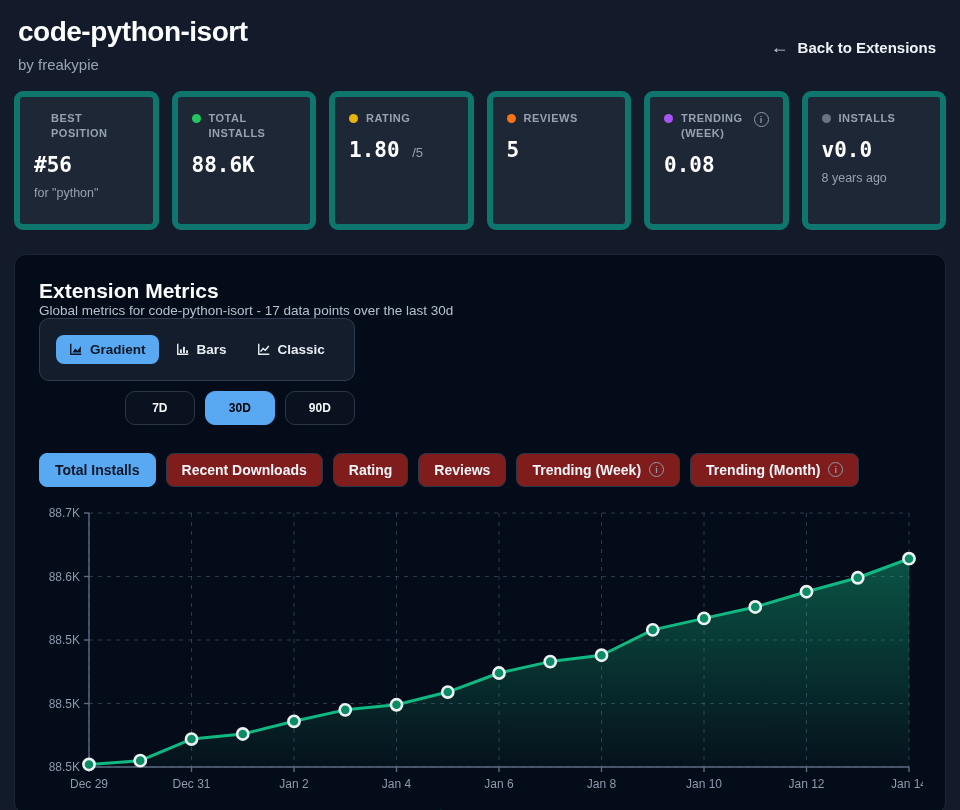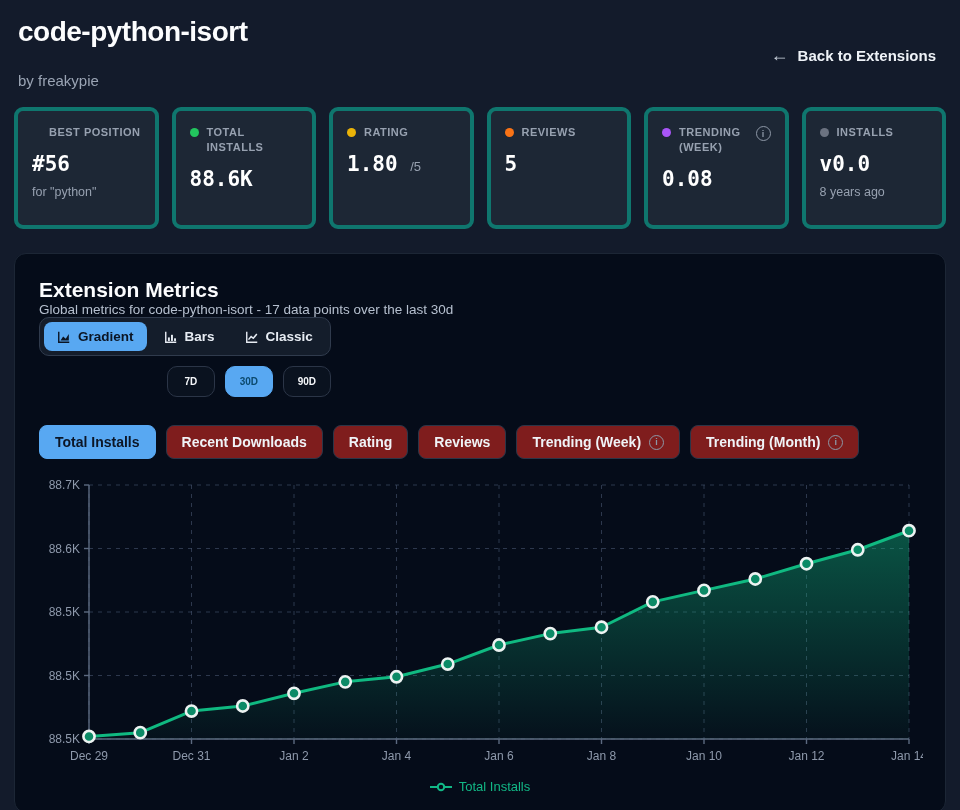--- a/index.html
+++ b/index.html
@@ -7,29 +7,29 @@
   body {
     background:#131b2b;
     font-family:"Liberation Sans", sans-serif;
     color:#f2f5f9;
   }
   .page { width:960px; height:810px; padding:16px 14px 0; overflow:hidden; }
 
   
   .hdr { display:flex; justify-content:space-between; align-items:center; padding:0 4px; }
   .hdr h1 { font-size:28px; font-weight:700; letter-spacing:-0.5px; color:#fcfdfe; }
-  .hdr .author { font-size:15px; color:#9aa4b4; margin-top:24px; }
+  .hdr .author { font-size:15px; color:#9aa4b4; margin-top:8px; }
   .hdr .extid { font-size:13px; color:#8e98a8; margin-top:8px; }
   .back-link { display:flex; align-items:center; gap:9px; font-size:15px; font-weight:700; color:#eef2f7; cursor:pointer; margin-top:6px; margin-right:6px; }
   .back-link .arrow { font-size:18px; font-weight:400; color:#c8d0db; }
 
   
   .stat-row { display:flex; gap:13px; margin-top:18px; }
   .stat-card {
-    flex:1; background:#1d2735; border:4px solid #0f766e; border-radius:9px;
+    flex:1; background:#1d2735; border:6px solid #0f766e; border-radius:9px;
     padding:14px 14px 24px; min-height:122px; position:relative;
   }
   .stat-head { display:flex; align-items:flex-start; gap:8px; }
   .dot { width:9px; height:9px; border-radius:50%; margin-top:3px; flex:none; }
   .stat-label { font-size:11px; font-weight:700; letter-spacing:0.5px; color:#97a1b0; line-height:1.35; }
   .stat-value { font-family:"DejaVu Sans Mono", monospace; font-size:21px; font-weight:700; color:#ffffff; margin-top:12px; }
   .stat-suffix { font-family:"Liberation Sans", sans-serif; font-size:13px; font-weight:400; color:#97a1b0; }
   .stat-sub { font-size:12.5px; color:#97a1b0; margin-top:9px; }
   .info-icon {
     width:15px; height:15px; border:1.3px solid #8d97a6; border-radius:50%;
@@ -41,33 +41,33 @@
   
   .panel {
     margin-top:24px; background:#050c19; border:1px solid #1c2635; border-radius:12px;
     padding:24px; height:560px;
   }
   .panel-head { display:flex; justify-content:space-between; align-items:flex-start;flex-direction:column; }
   .panel-title { font-size:21px; font-weight:700; color:#fbfcfe; }
   .panel-sub { font-size:13.5px; color:#b6c0cf; }
   .controls { display:flex; flex-direction:column; align-items:flex-end; gap:10px; }
   .style-toggle {
-    display:flex; gap:4px; background:#141d2b; border:1px solid #303b4d; border-radius:10px; padding:4px;
+    display:flex; gap:4px; background:#141d2b; border:1px solid #303b4d; border-radius:10px; padding:16px;
   }
   .style-btn {
     display:flex; align-items:center; gap:7px; padding:7px 13px; border-radius:8px;
     font-size:13.5px; font-weight:700; color:#e7ecf3; cursor:pointer; background:transparent; border:none;
   }
   .style-btn.active { background:#58a8f2; color:#0b1524; }
   .range-row { display:flex; gap:10px; }
   .range-btn {
-    width:48px; padding:9px 0; text-align:center; border-radius:10px; font-size:10px; font-weight:700;
+    width:70px; padding:9px 0; text-align:center; border-radius:10px; font-size:12px; font-weight:700;
     background:#0a121f; border:1px solid #2b3547; color:#f5f7fa; cursor:pointer;
   }
-  .range-btn.active { background:#58a8f2; border-color:#58a8f2; color:#0c4a6e; }
+  .range-btn.active { background:#58a8f2; border-color:#58a8f2; color:#000000; }
 
   .tabs { display:flex; gap:10px; margin-top:28px; flex-wrap:nowrap; }
   .tab {
     display:flex; align-items:center; gap:8px; padding:8px 15px; border-radius:8px;
     font-size:14px; font-weight:700; background:#7f1d1d; border:1px solid #2b3547;
     color:#f0f3f7; cursor:pointer; white-space:nowrap;
   }
   .tab.active { background:#58a8f2; border-color:#58a8f2; color:#0c1626; }
 
   .chart-wrap { margin-top:14px; }

